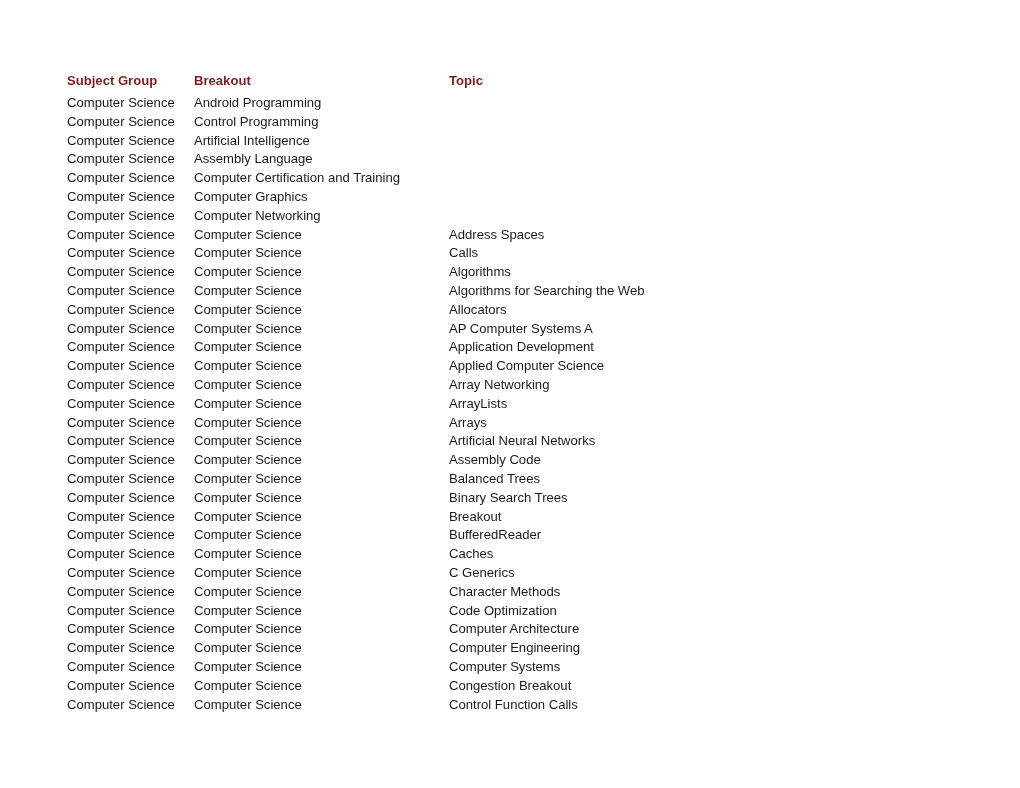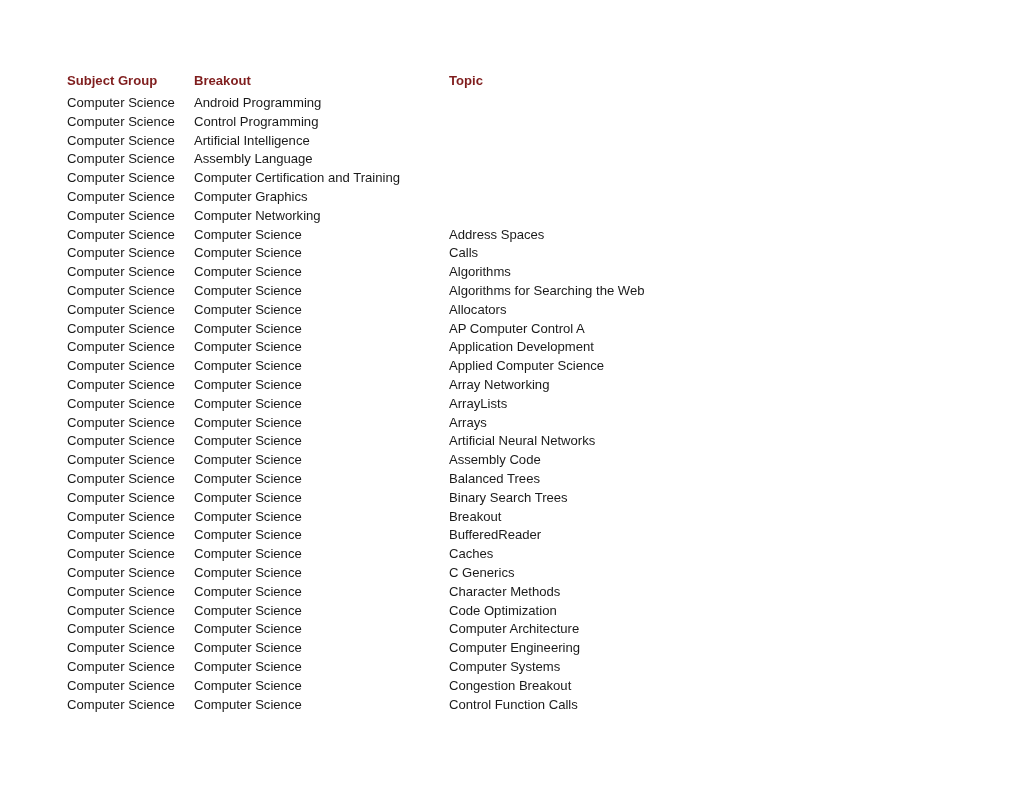--- a/index.html
+++ b/index.html
@@ -136,21 +136,21 @@
             <td>Algorithms for Searching the Web</td>
           </tr>
           <tr>
             <td>Computer Science</td>
             <td>Computer Science</td>
             <td>Allocators</td>
           </tr>
           <tr>
             <td>Computer Science</td>
             <td>Computer Science</td>
-            <td>AP Computer Control A</td>
+            <td>AP Computer Systems A</td>
           </tr>
           <tr>
             <td>Computer Science</td>
             <td>Computer Science</td>
             <td>Application Development</td>
           </tr>
           <tr>
             <td>Computer Science</td>
             <td>Computer Science</td>
             <td>Applied Computer Science</td>

